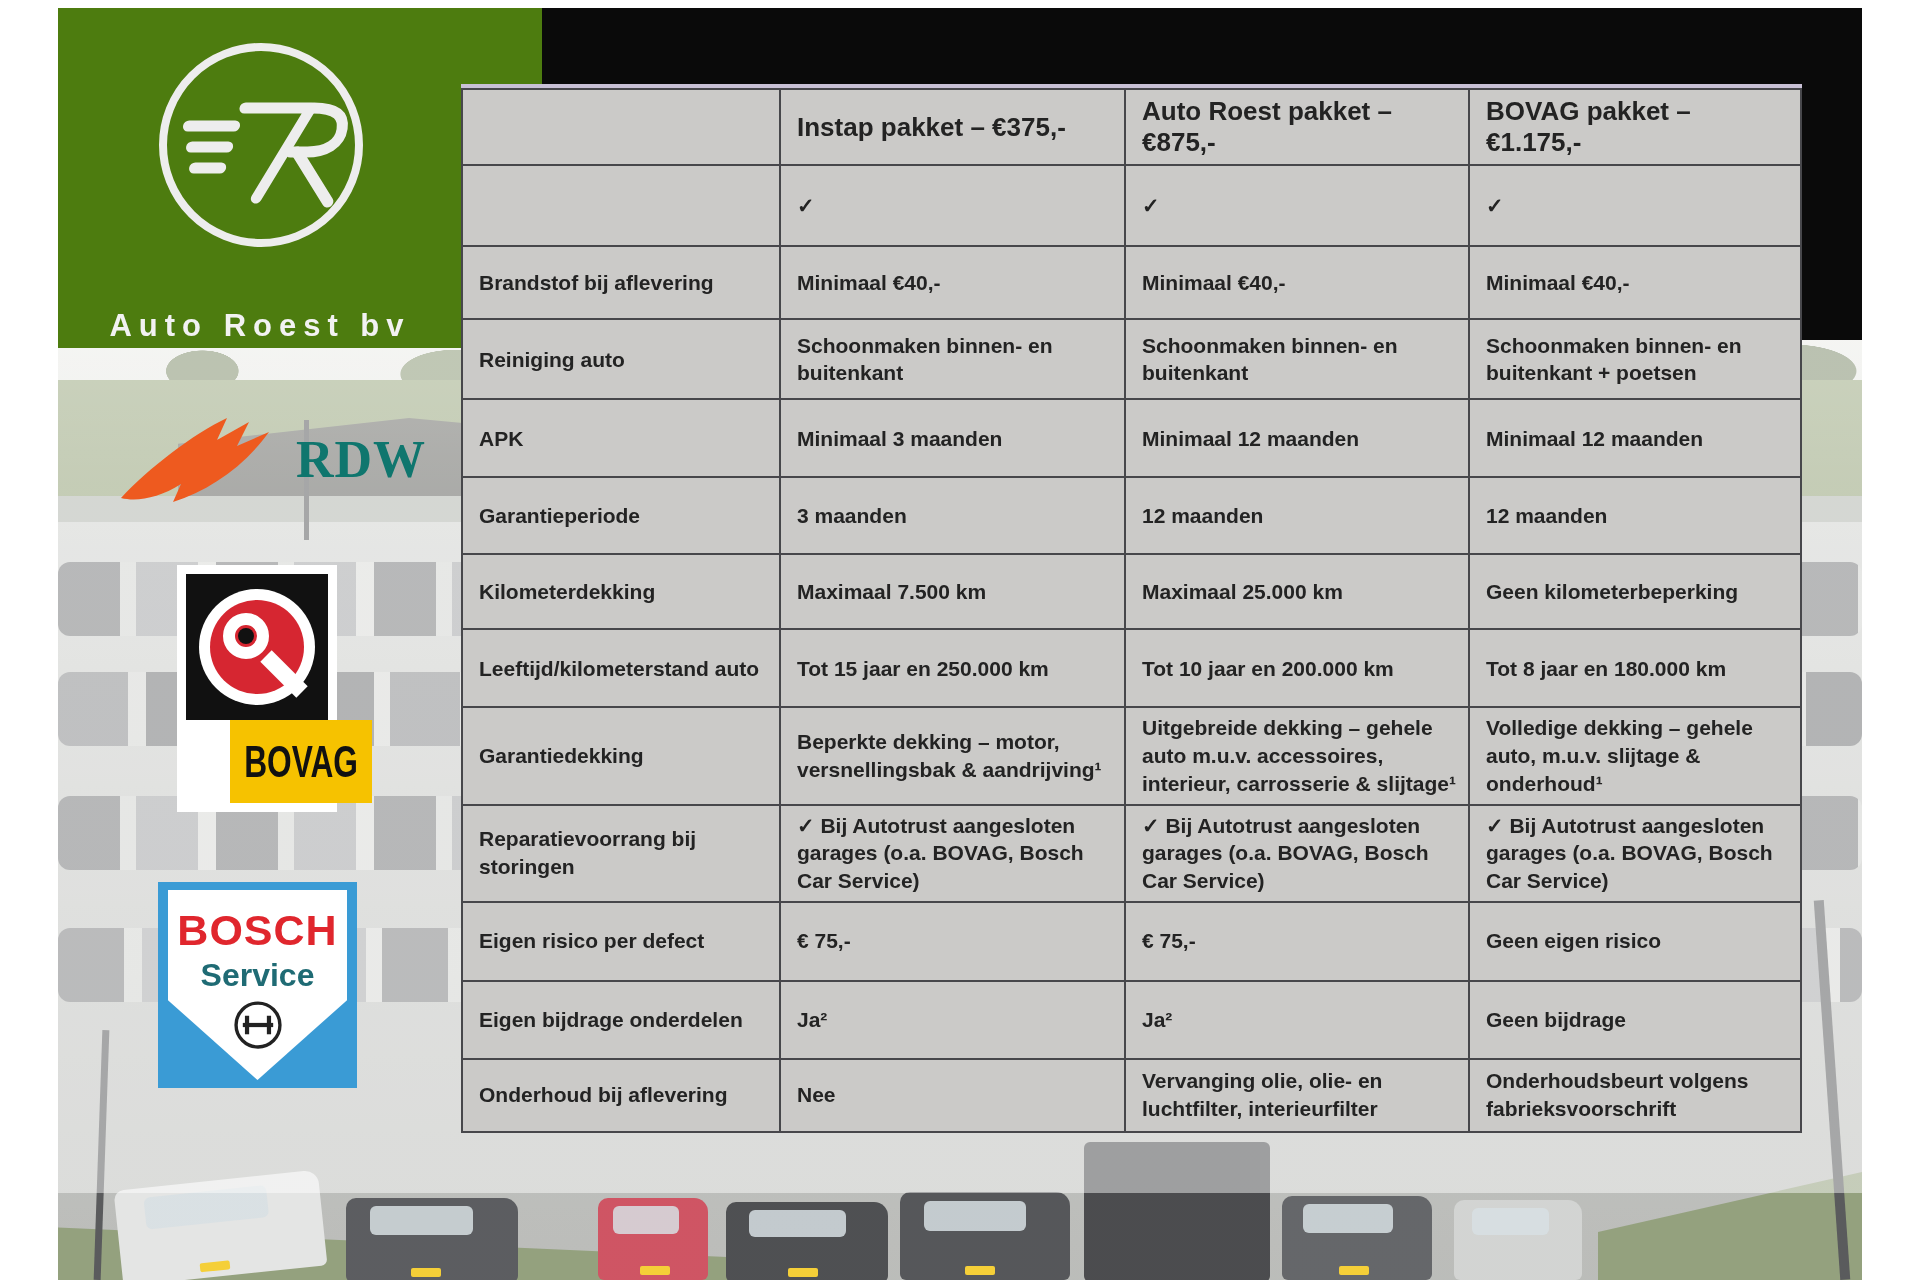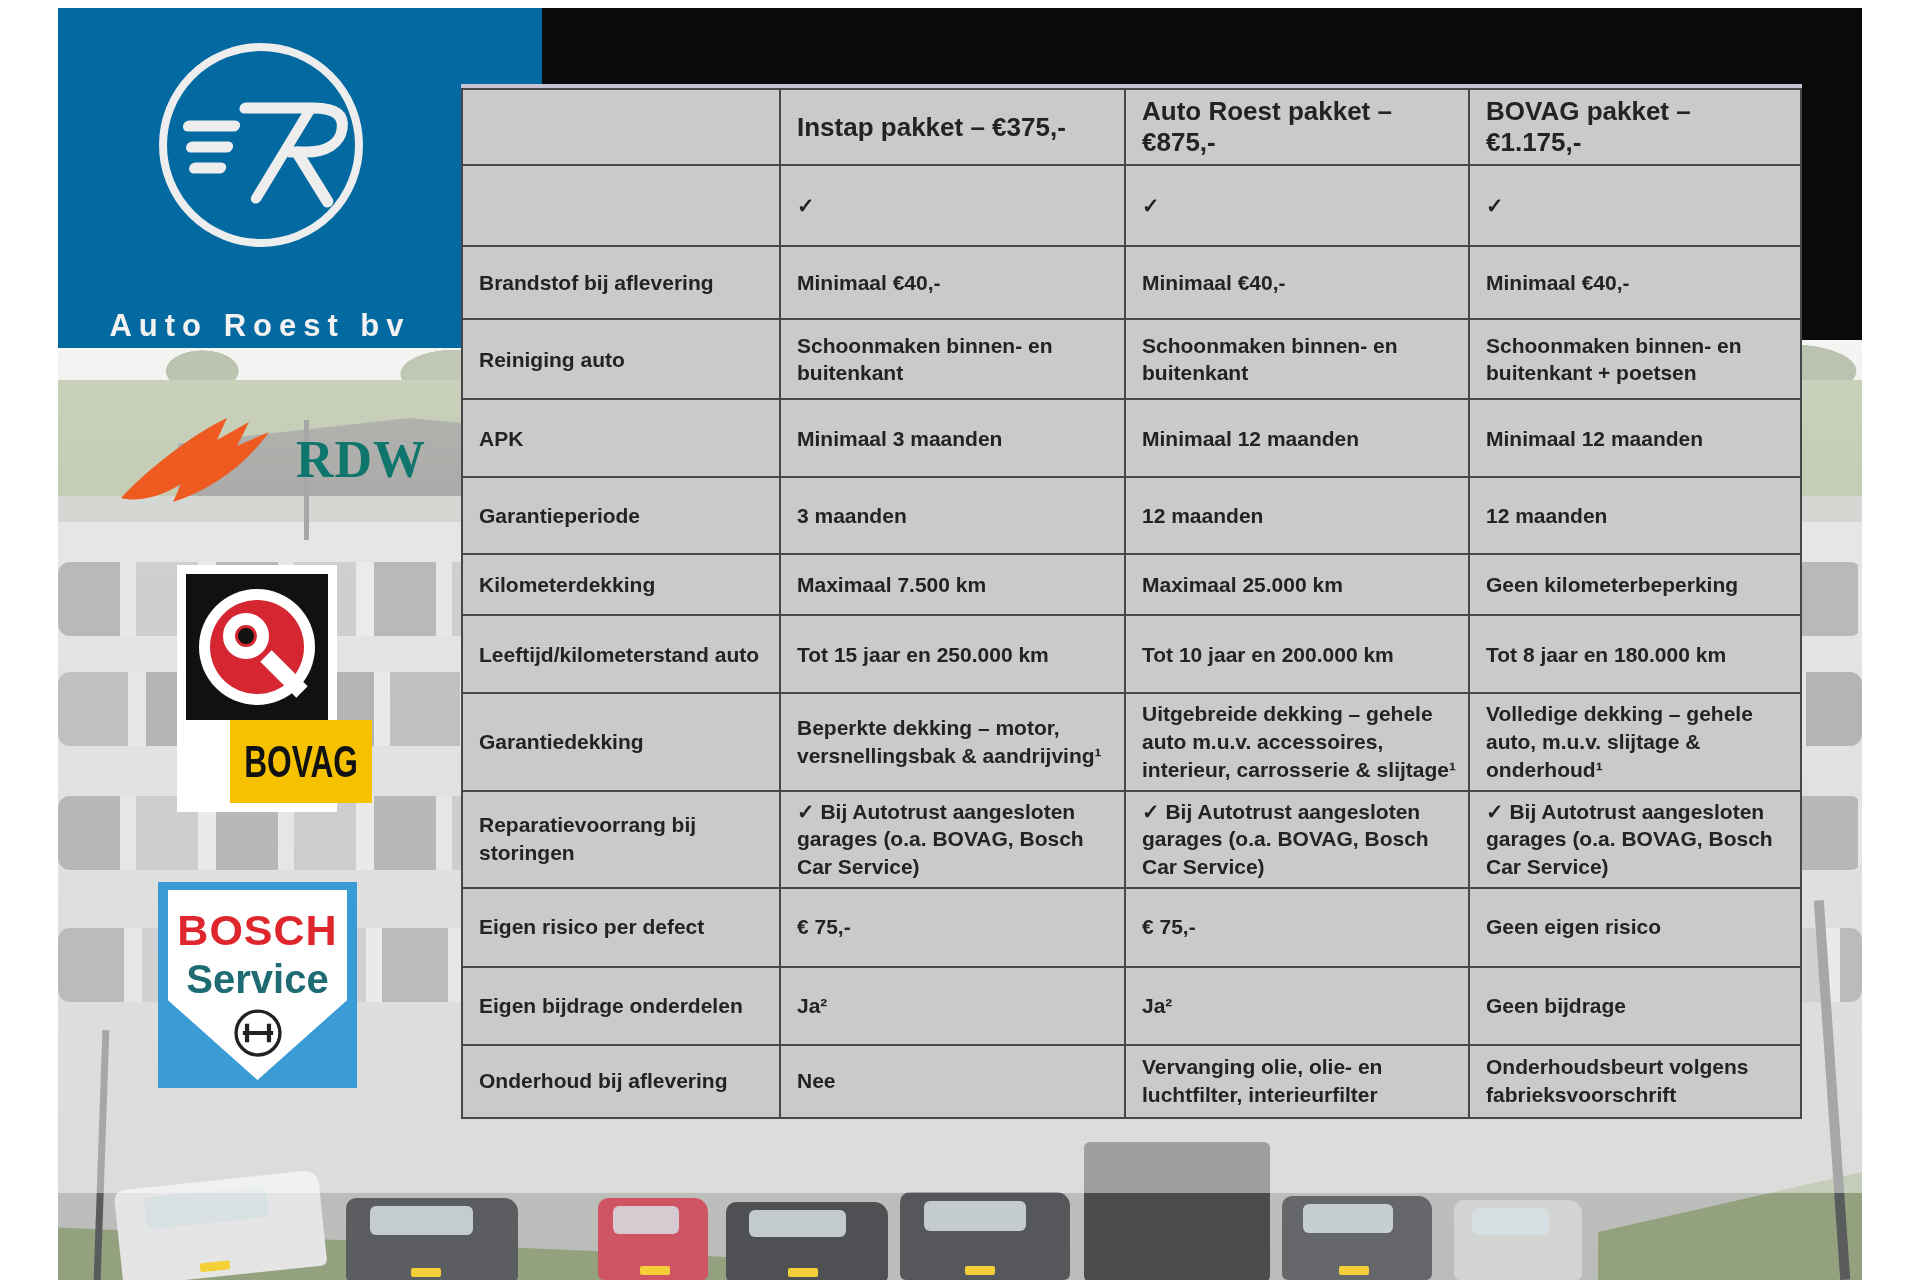--- a/index.html
+++ b/index.html
@@ -43,41 +43,41 @@
   .car{position:absolute;border-radius:10px 14px 6px 6px;}
   .car .win{position:absolute;left:14%;top:10%;width:60%;height:34%;
        background:rgba(205,215,220,.85);border-radius:6px;}
   .car .plate{position:absolute;left:38%;bottom:6%;width:30px;height:9px;
        background:#f2c200;border-radius:2px;}
   .veil{position:absolute;left:0;top:0;width:100%;height:100%;
        background:linear-gradient(rgba(255,255,255,.58) 0 893px,
                                   rgba(255,255,255,.22) 893px 100%);}
   
   .band{position:absolute;left:58px;top:8px;width:1804px;height:332px;background:#0a0a0a;}
-  .brandbox{position:absolute;left:58px;top:8px;width:484px;height:340px;background:#0369a1;}
+  .brandbox{position:absolute;left:58px;top:8px;width:484px;height:340px;background:#4d7c0f;}
   .monogram{position:absolute;left:88px;top:22px;}
   .brandname{position:absolute;left:0;top:300px;width:404px;text-align:center;
        color:#f2f2f2;font-size:31px;font-weight:700;letter-spacing:7px;}
   
   .rdw{position:absolute;left:100px;top:408px;width:310px;height:110px;}
   .rdw-text{position:absolute;left:196px;top:22px;color:#0f766e;
        font-family:"Liberation Serif",serif;font-size:52px;font-weight:600;letter-spacing:1px;}
   .bovag{position:absolute;left:177px;top:565px;width:160px;height:247px;
        background:#ffffff;padding:0;box-sizing:border-box;}
   .bovag-top{position:absolute;left:9px;top:9px;width:142px;height:146px;background:#111111;}
   .bovag-bottom{position:absolute;left:9px;top:155px;width:142px;height:83px;
        background:#f6c200;display:flex;align-items:center;justify-content:center;margin-left:44px;}
   .bovag-word{color:#111;font-size:44px;font-weight:700;transform:scaleX(.72);
        letter-spacing:0px;}
   .bosch{position:absolute;left:158px;top:882px;width:199px;height:206px;background:#3a9bd5;}
   .bosch-shield{position:absolute;left:10px;top:8px;width:179px;height:190px;background:#ffffff;
        clip-path:polygon(0 0,100% 0,100% 58%,50% 100%,0 58%);
        display:flex;flex-direction:column;align-items:center;}
   .bosch-word1{color:#e0262d;font-size:43px;font-weight:700;letter-spacing:1px;margin-top:16px;}
-  .bosch-word2{color:#1f6b74;font-size:40px;font-weight:700;margin-top:2px;}
+  .bosch-word2{color:#1f6b74;font-size:32px;font-weight:700;margin-top:2px;}
   .bosch-emblem{margin-top:4px;}
   
   .table-wrap{position:absolute;left:461px;top:84px;border-top:4px solid #c9c1d6;}
   table.pkg{border-collapse:collapse;table-layout:fixed;width:1339px;
        background:#cbcac8;}
   table.pkg col.c0{width:318px;} table.pkg col.c1{width:345px;}
   table.pkg col.c2{width:344px;} table.pkg col.c3{width:332px;}
   table.pkg th,table.pkg td{border:2px solid #47474b;vertical-align:middle;
        padding:6px 10px 6px 16px;color:#232323;text-align:left;
        font-weight:700;font-size:21px;line-height:1.32;
@@ -233,21 +233,21 @@
           <td>Minimaal 3 maanden</td>
           <td>Minimaal 12 maanden</td>
           <td>Minimaal 12 maanden</td>
         </tr>
         <tr style="height:77px;">
           <td>Garantieperiode</td>
           <td>3 maanden</td>
           <td>12 maanden</td>
           <td>12 maanden</td>
         </tr>
-        <tr style="height:61px;">
+        <tr style="height:75px;">
           <td>Kilometerdekking</td>
           <td>Maximaal 7.500 km</td>
           <td>Maximaal 25.000 km</td>
           <td>Geen kilometerbeperking</td>
         </tr>
         <tr style="height:78px;">
           <td>Leeftijd/kilometerstand auto</td>
           <td>Tot 15 jaar en 250.000 km</td>
           <td>Tot 10 jaar en 200.000 km</td>
           <td>Tot 8 jaar en 180.000 km</td>

